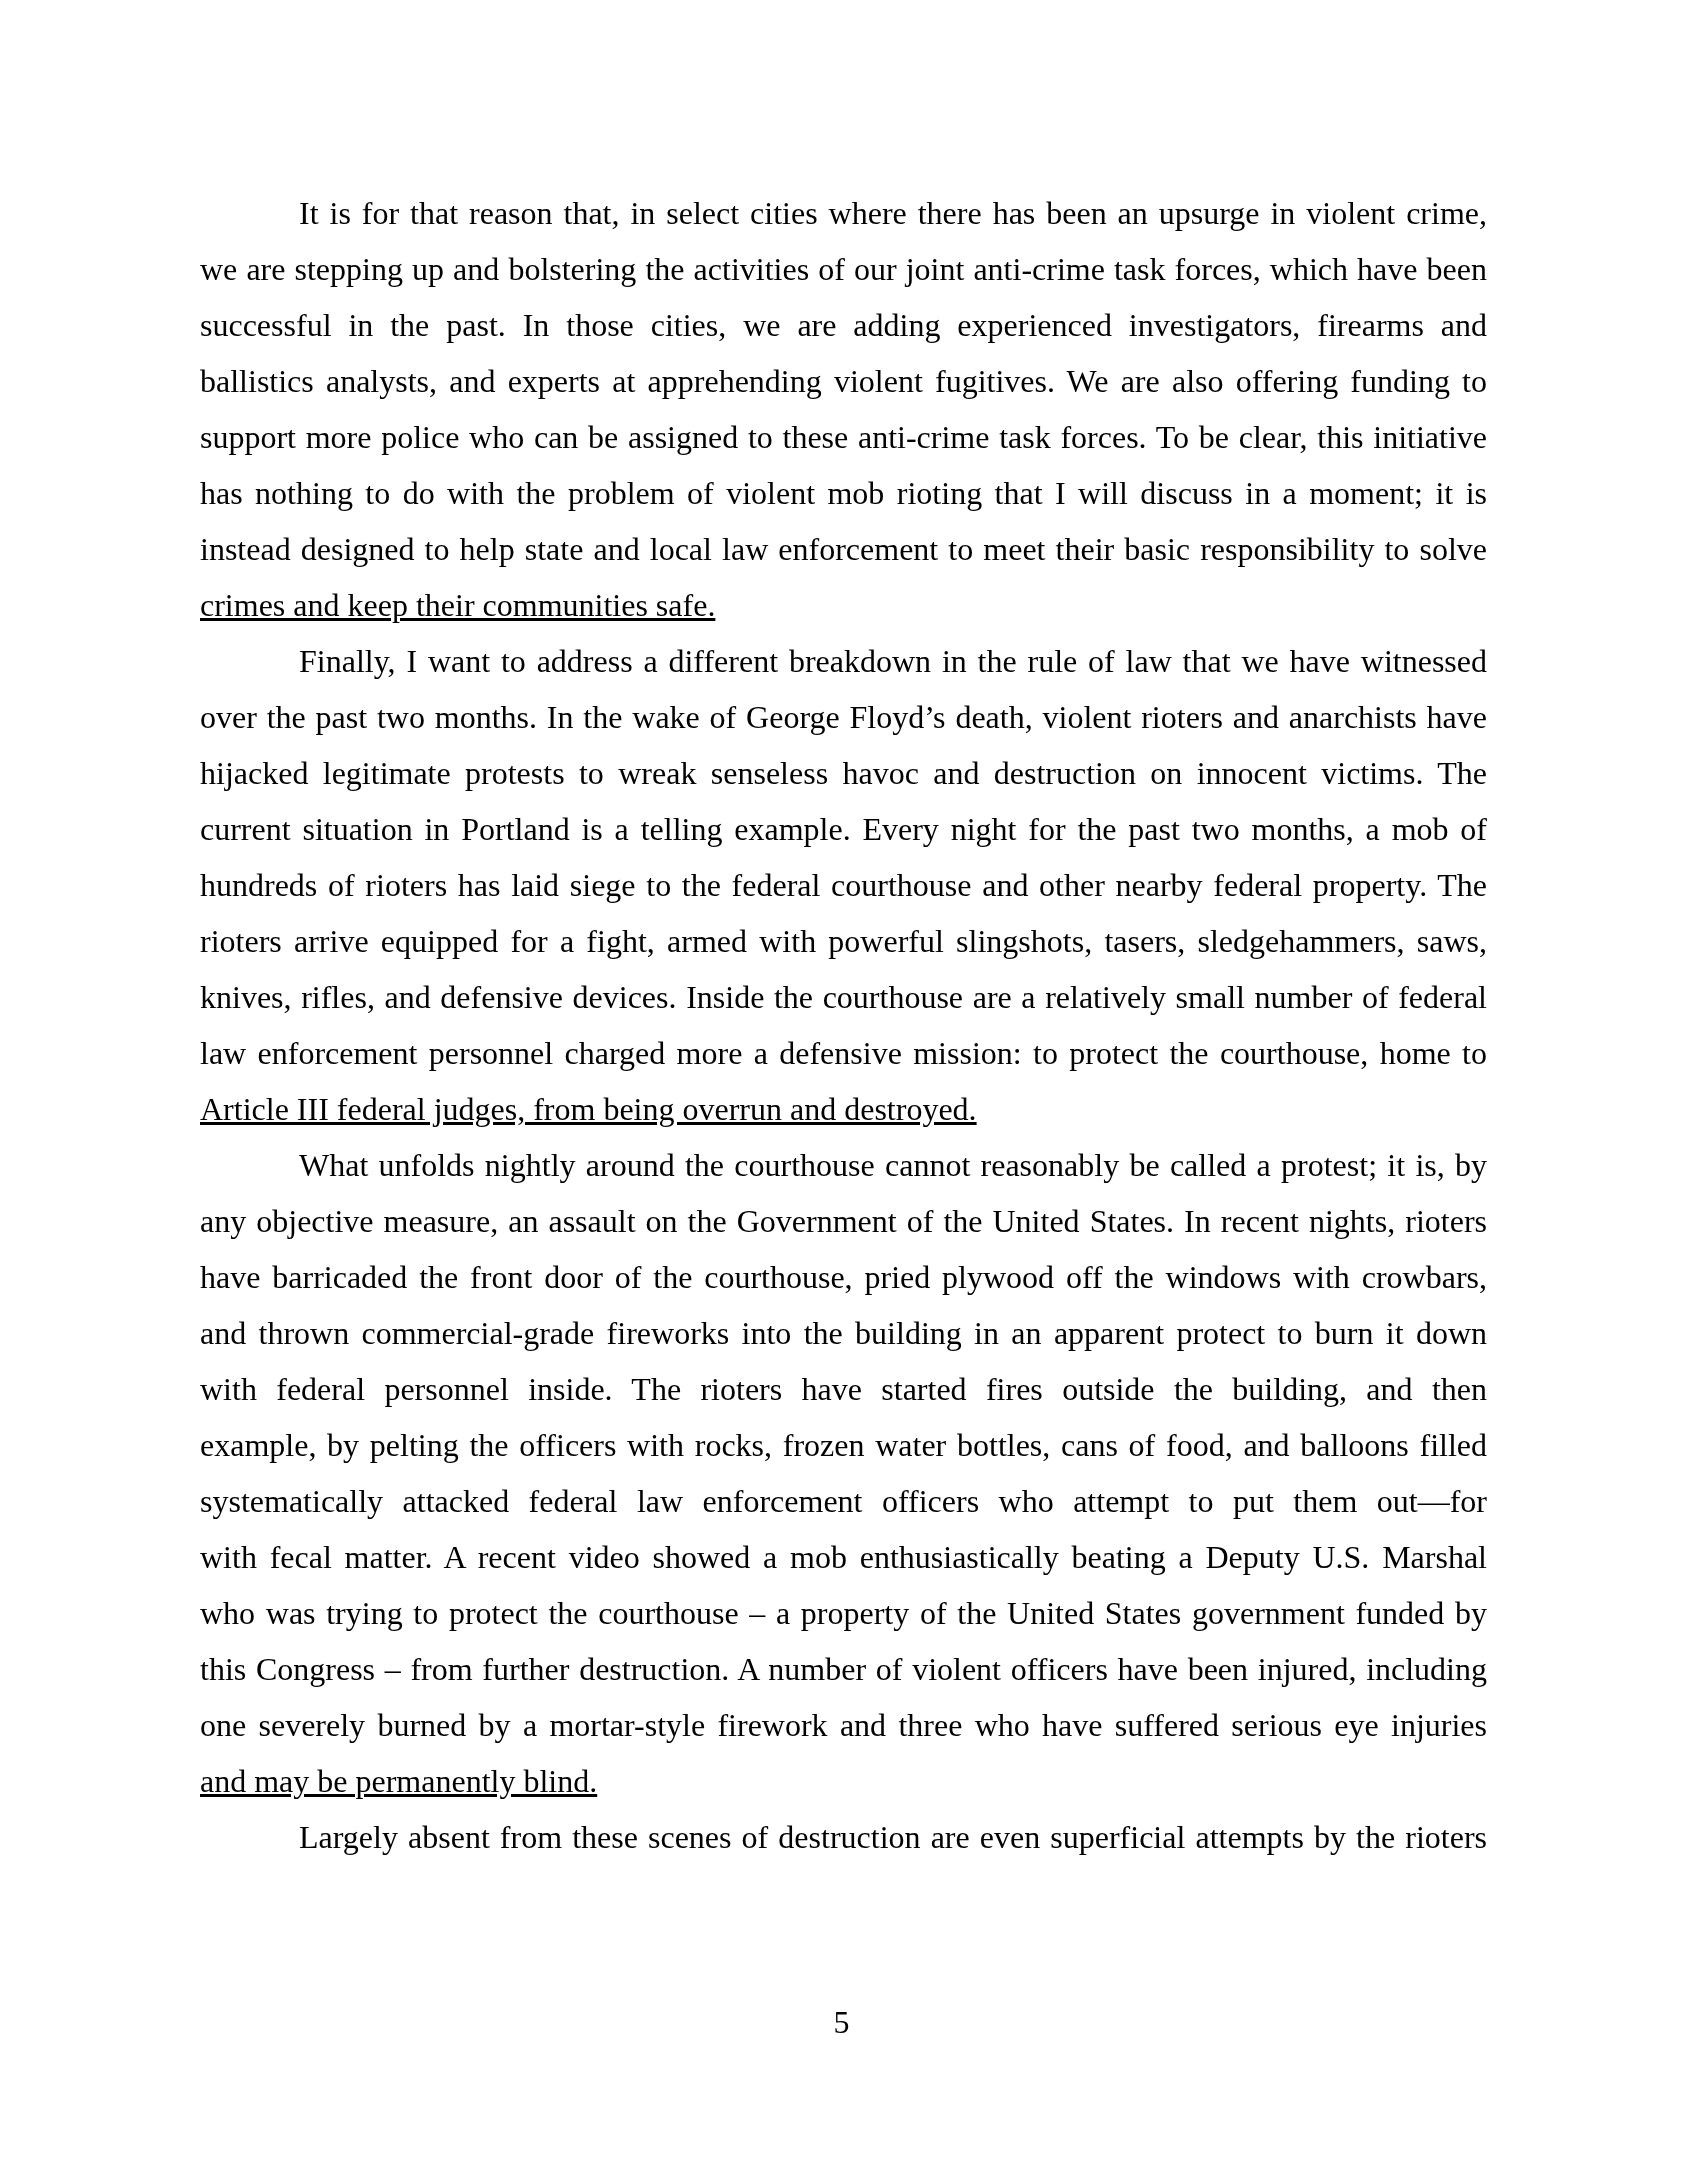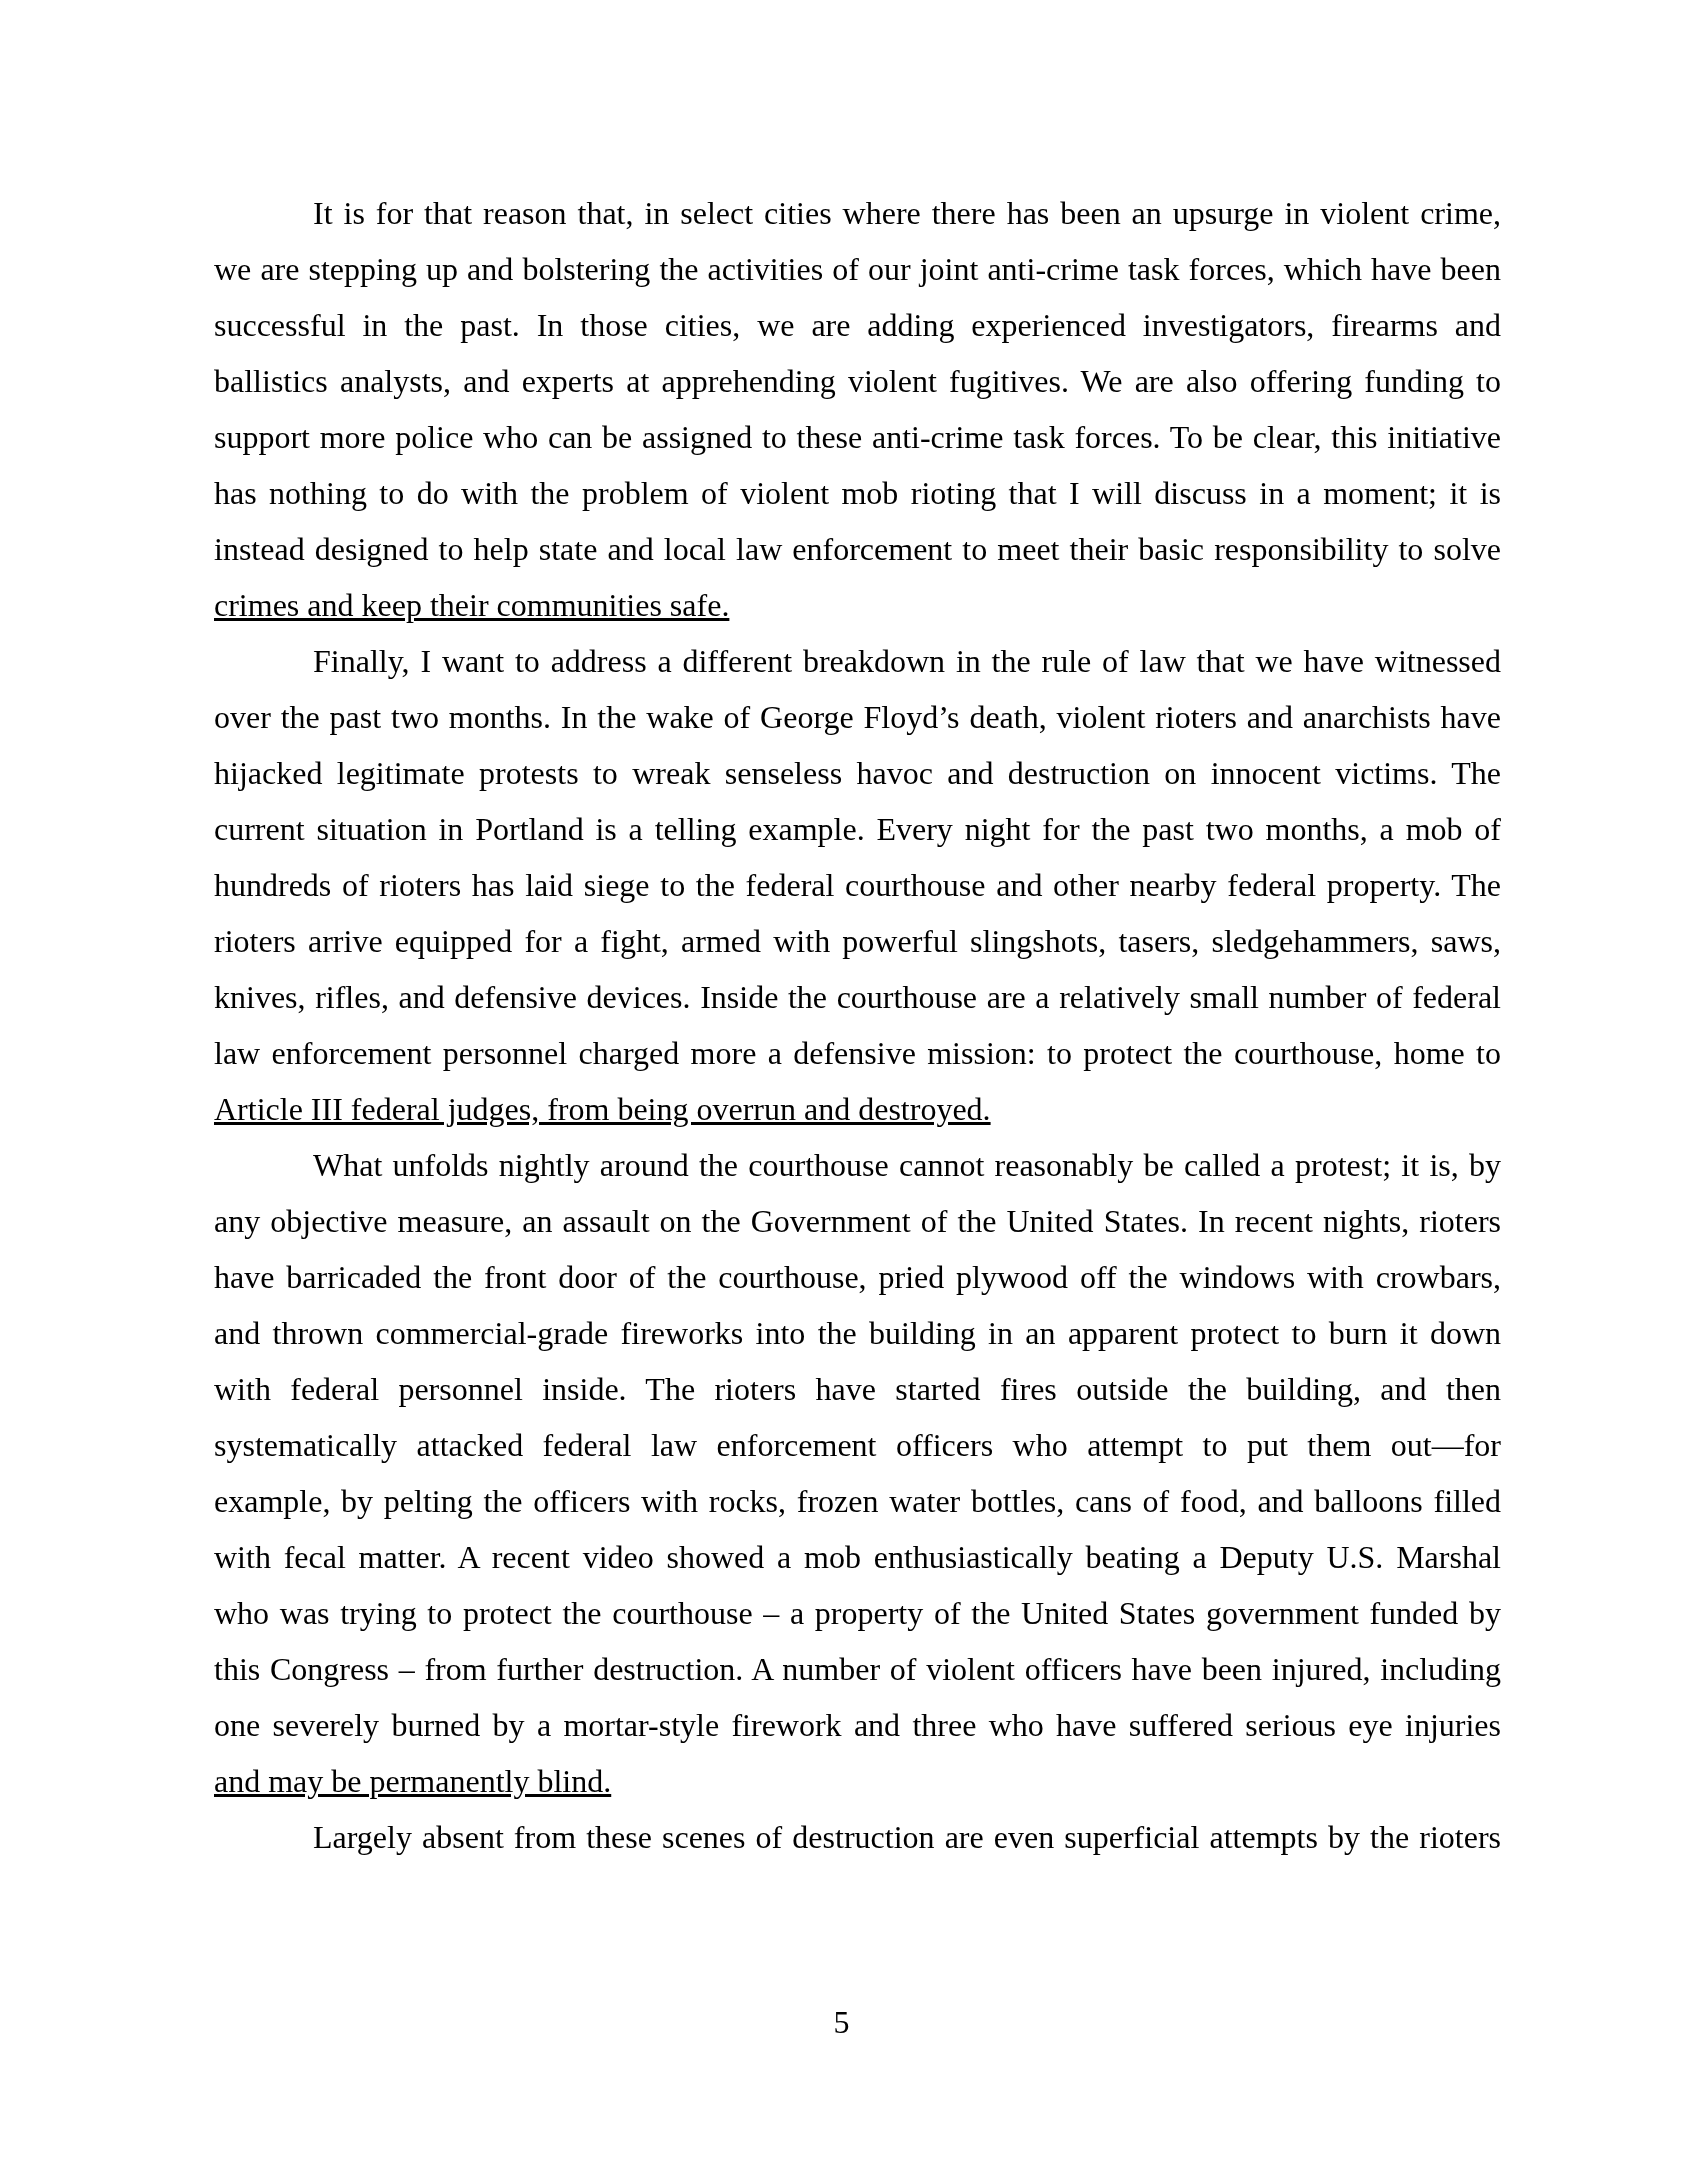--- a/index.html
+++ b/index.html
@@ -12,21 +12,21 @@
     width: 1683px;
     height: 2178px;
     background: #ffffff;
     color: #000000;
     font-family: "Liberation Serif", "DejaVu Serif", serif;
     font-size: 32px;
     overflow: hidden;
   }
   .body-text {
     position: absolute;
-    left: 214px;
+    left: 200px;
     top: 185px;
     width: 1287px;
   }
   .paragraph {
     margin: 0;
     padding: 0;
   }
   .line {
     line-height: 56px;
     text-align: justify;
@@ -74,22 +74,22 @@
         <div class="line">knives, rifles, and defensive devices.  Inside the courthouse are a relatively small number of federal</div>
         <div class="line">law enforcement personnel charged more a defensive mission:  to protect the courthouse, home to</div>
         <div class="line last">Article III federal judges, from being overrun and destroyed.</div>
       </div>
       <div class="paragraph">
         <div class="line indent">What unfolds nightly around the courthouse cannot reasonably be called a protest; it is, by</div>
         <div class="line">any objective measure, an assault on the Government of the United States.  In recent nights, rioters</div>
         <div class="line">have barricaded the front door of the courthouse, pried plywood off the windows with crowbars,</div>
         <div class="line">and thrown commercial-grade fireworks into the building in an apparent protect to burn it down</div>
         <div class="line">with federal personnel inside.  The rioters have started fires outside the building, and then</div>
+        <div class="line">example, by pelting the officers with rocks, frozen water bottles, cans of food, and balloons filled</div>
         <div class="line">systematically attacked federal law enforcement officers who attempt to put them out—for</div>
-        <div class="line">example, by pelting the officers with rocks, frozen water bottles, cans of food, and balloons filled</div>
         <div class="line">with fecal matter.  A recent video showed a mob enthusiastically beating a Deputy U.S. Marshal</div>
         <div class="line">who was trying to protect the courthouse – a property of the United States government funded by</div>
         <div class="line">this Congress – from further destruction.  A number of violent officers have been injured, including</div>
         <div class="line">one severely burned by a mortar-style firework and three who have suffered serious eye injuries</div>
         <div class="line last">and may be permanently blind.</div>
       </div>
       <div class="paragraph">
         <div class="line indent">Largely absent from these scenes of destruction are even superficial attempts by the rioters</div>
       </div>
     </main>

